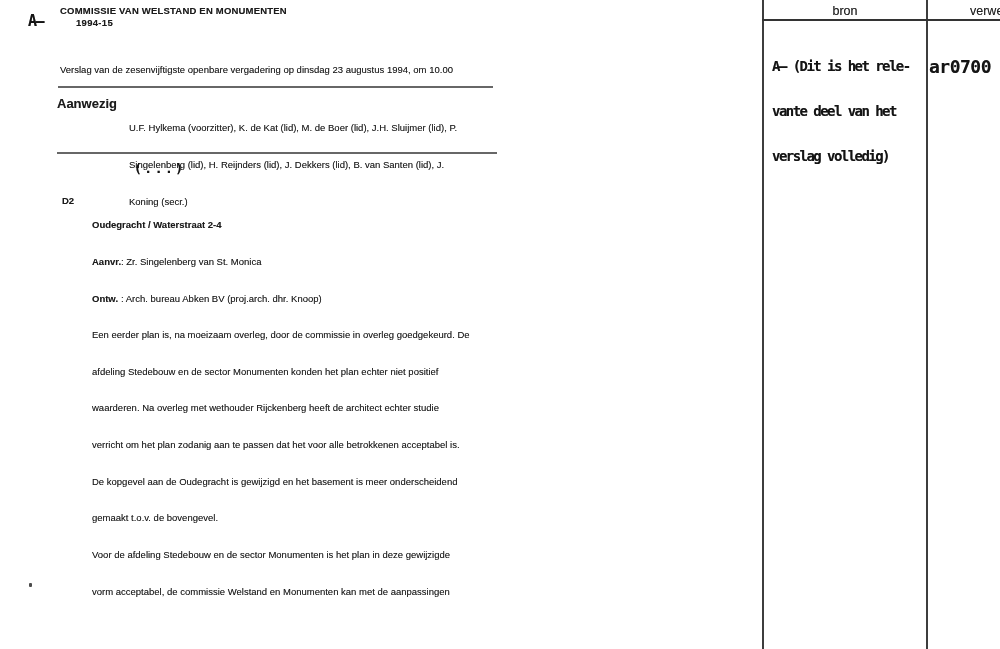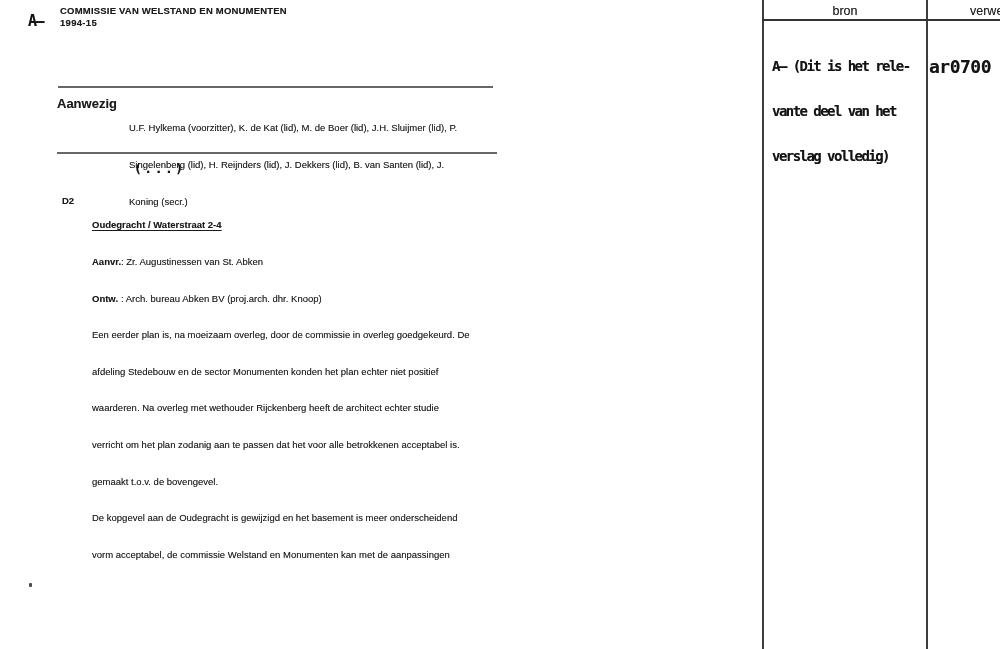--- a/index.html
+++ b/index.html
@@ -18,21 +18,21 @@
     font-weight:bold;
     color:#141414;
   }
   
   .margin-mark {
     position:absolute; left:28px; top:12px;
     font-size:15px; letter-spacing:-1.5px;
   }
   .doc-header { position:absolute; left:60px; top:5px; line-height:12.2px; }
   .doc-title  { font-weight:bold; font-size:9.5px; letter-spacing:0.2px; white-space:pre;text-align:right; }
-  .doc-number { font-weight:bold; font-size:9.5px; letter-spacing:0.3px; }
+  .doc-number { font-weight:bold; font-size:9.5px; letter-spacing:0.3px;margin-left:16px; }
   .intro {
     position:absolute; left:60px; top:40px;
     font-size:9.5px; line-height:12.2px; white-space:pre;
   }
   .rule { position:absolute; height:1.6px; background:#4c4c4c; opacity:0.85; }
   .rule1 { left:58px; top:86px;  width:435px; }
   .rule2 { left:57px; top:152px; width:440px; }
   .attendance-label {
     position:absolute; left:57px; top:98px;
     font-weight:bold; font-size:13px; line-height:12.2px;
@@ -47,21 +47,21 @@
   }
   .item-code {
     position:absolute; left:62px; top:195px;
     font-weight:bold; font-size:9.5px; line-height:12.2px;
   }
   .item-body {
     position:absolute; left:92px; top:195px;
     font-size:9.5px; line-height:12.2px; white-space:pre;
   }
   .item-body .heading { font-weight:bold; }
-  .u { text-decoration:underline; text-underline-offset:2px; }
+  .u { text-underline-offset:2px; }
   .lbl { display:inline-block; width:29px; font-weight:bold; }
   
   .vline { position:absolute; top:0; height:649px; width:2px; background:#3d3d3d; }
   .vline-left  { left:762px; }
   .vline-right { left:926px; }
   .sidebar-header-rule {
     position:absolute; left:762px; top:19px; width:238px; height:1.8px; background:#333333;
   }
   .col-bron-header {
     position:absolute; left:764px; top:4px; width:162px;
@@ -89,46 +89,48 @@
 <div class="page">
 
   <div class="margin-mark mono">A–</div>
 
   <header class="doc-header">
     <div class="doc-title">COMMISSIE VAN WELSTAND EN MONUMENTEN</div>
     <div class="doc-number">1994-15</div>
   </header>
 
   <div class="intro">
+    <div class="line">Verslag van de zesenvijftigste openbare vergadering op dinsdag 23 augustus 1994, om 10.00</div>
   </div>
 
   <div class="rule rule1"></div>
 
   <div class="attendance-label">Aanwezig</div>
   <div class="attendance-names">
     <div class="line">U.F. Hylkema (voorzitter), K. de Kat (lid), M. de Boer (lid), J.H. Sluijmer (lid), P.</div>
     <div class="line">Singelenberg (lid), H. Reijnders (lid), J. Dekkers (lid), B. van Santen (lid), J.</div>
     <div class="line">Koning (secr.)</div>
   </div>
 
   <div class="rule rule2"></div>
 
   <div class="ellipsis mono">(...)</div>
 
   <div class="item-code">D2</div>
   <div class="item-body">
     <div class="line heading"><span class="u">Oudegracht / Waterstraat 2-4</span></div>
-    <div class="line"><span class="lbl">Aanvr.</span><span>: Zr. Augustinessen van St. Abken</span></div>
+    <div class="line"><span class="lbl">Aanvr.</span><span>: Zr. Singelenberg van St. Monica</span></div>
     <div class="line"><span class="lbl">Ontw.</span><span>: Arch. bureau Abken BV (proj.arch. dhr. Knoop)</span></div>
     <div class="line">Een eerder plan is, na moeizaam overleg, door de commissie in overleg goedgekeurd. De</div>
     <div class="line">afdeling Stedebouw en de sector Monumenten konden het plan echter niet positief</div>
     <div class="line">waarderen. Na overleg met wethouder Rijckenberg heeft de architect echter studie</div>
     <div class="line">verricht om het plan zodanig aan te passen dat het voor alle betrokkenen acceptabel is.</div>
+    <div class="line">De kopgevel aan de Oudegracht is gewijzigd en het basement is meer onderscheidend</div>
     <div class="line">gemaakt t.o.v. de bovengevel.</div>
-    <div class="line">De kopgevel aan de Oudegracht is gewijzigd en het basement is meer onderscheidend</div>
+    <div class="line">Voor de afdeling Stedebouw en de sector Monumenten is het plan in deze gewijzigde</div>
     <div class="line">vorm acceptabel, de commissie Welstand en Monumenten kan met de aanpassingen</div>
     
   </div>
 
   <div class="vline vline-left"></div>
   <div class="vline vline-right"></div>
   <div class="sidebar-header-rule"></div>
   <div class="col-bron-header">bron</div>
   <div class="col-verwerkt-header">verwerkt</div>
 

